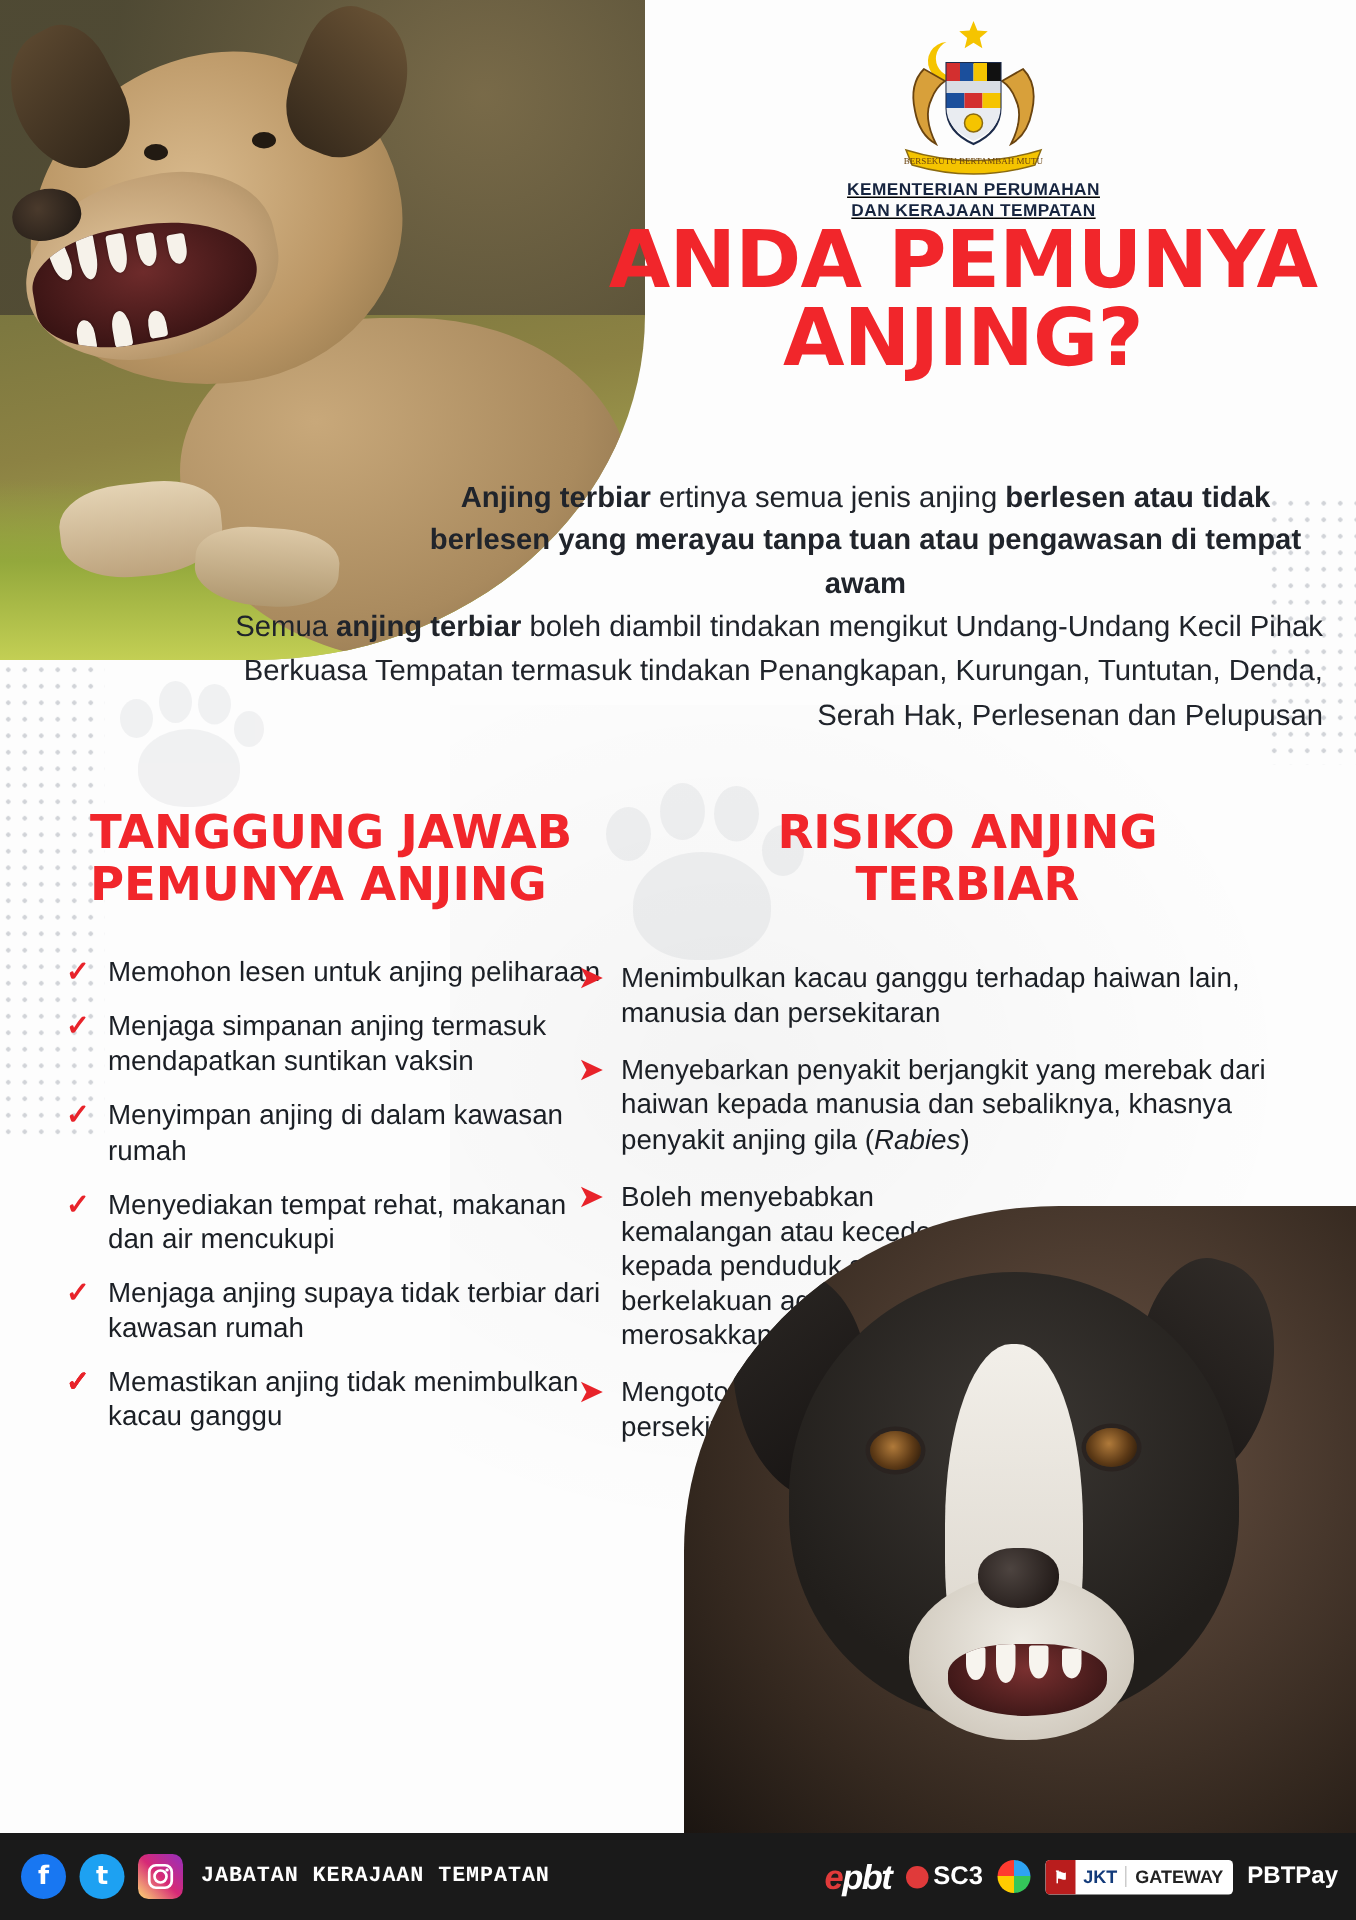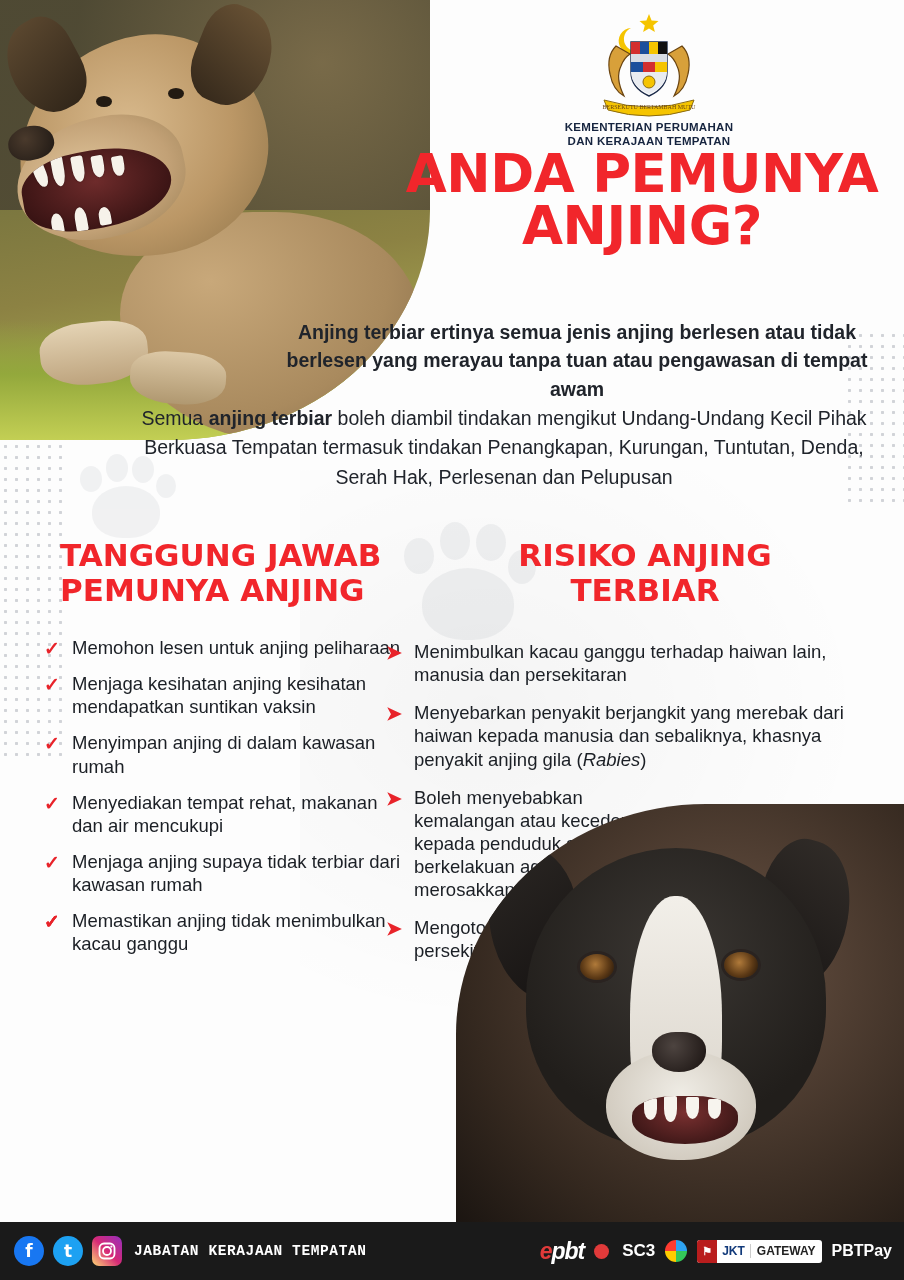--- a/index.html
+++ b/index.html
@@ -110,21 +110,21 @@
     position:absolute; left:130px; top:352px; width:96px; height:52px;
     background: linear-gradient(180deg,#dcc8a6,#b09870);
     border-radius: 40% 40% 45% 45%;
     transform: rotate(4deg);
   }
 
   
   .crest-wrap {
     position: absolute;
     left: 534px; top: 8px;
-    width: 230px; text-align: center;
+    width: 230px; text-align: center; text-decoration: underline;
   }
   .crest { width: 126px; height: 112px; margin: 0 auto; display:block; }
   .ministry-line {
     font-size: 11.5px;
     font-weight: bold;
     letter-spacing: .3px;
     color: #16243f;
     line-height: 1.25;
   }
 
@@ -146,25 +146,25 @@
   
   .intro1 {
     position: absolute;
     left: 272px; top: 318px; width: 610px;
     text-align: center;
     font-size: 19.5px;
     line-height: 1.45;
     color: #20242b;
     font-weight: bold;
   }
-  .intro1 .light { font-weight: bold; }
+  .intro1 .light { font-weight: normal; }
   .intro2 {
     position: absolute;
     left: 126px; top: 404px; width: 756px;
-    text-align: center;
+    text-align: right;
     font-size: 19.5px;
     line-height: 1.5;
     color: #20242b;
   }
   .intro2 b { font-weight: bold; }
 
   
   .paw-wm {
     position:absolute; opacity:.12;
   }
@@ -280,21 +280,21 @@
   .ig { background: linear-gradient(45deg,#feda75,#d62976,#962fbf); }
   .footer-title {
     color:#ffffff; font-weight:bold; font-size:14.5px;
     letter-spacing:.6px; margin-left:12px;
     font-family:Liberation Mono, monospace;
   }
   .logos { margin-left:auto; display:flex; align-items:center; gap:10px; margin-right:12px; }
   .lg { display:flex; align-items:center; font-weight:bold; font-size:15px; }
   .lg-epbt { color:#ffffff; font-style:italic; font-size:23px; letter-spacing:-1px; }
   .lg-epbt .e { color:#e03a3a; }
-  .lg-sc3 { color:#ffffff; font-size:17px; display:flex; align-items:center; gap:13px;}
+  .lg-sc3 { color:#ffffff; font-size:17px; display:flex; align-items:center; gap:3px;}
   .lg-sc3 .dot { width:15px;height:15px;border-radius:50%;background:#e03a3a;display:inline-block;}
   .globe { width:22px;height:22px;border-radius:50%;
     background: conic-gradient(#2ea3f2 0deg 90deg,#34c759 90deg 180deg,#ffcc00 180deg 270deg,#ff3b30 270deg 360deg);}
   .lg-jkt { display:flex; align-items:center; background:#ffffff; border-radius:3px; overflow:hidden; height:23px;}
   .lg-jkt .sealbox { background:#b91d1d; color:#fff; font-size:11px; padding:0 5px; height:100%; display:flex; align-items:center; font-weight:bold;}
   .lg-jkt .jkt { color:#123a7a; font-size:12px; padding:0 5px; font-weight:bold;}
   .lg-jkt .gw { color:#222; font-size:12px; padding:0 6px; font-weight:bold; border-left:1px solid #ccc;}
   .lg-pbt { color:#ffffff; font-size:16px; font-weight:bold; }
 
   
@@ -398,21 +398,21 @@
     <div>RISIKO ANJING</div>
     <div>TERBIAR</div>
   </div>
   <div class="sec-head sec-left">
     <div>TANGGUNG JAWAB</div>
     <div>PEMUNYA ANJING</div>
   </div>
 
   <div class="list list-left">
     <div class="li"><span class="bullet check">✓</span><span>Memohon lesen untuk anjing peliharaan</span></div>
-    <div class="li"><span class="bullet check">✓</span><span>Menjaga kesihatan anjing kesihatan mendapatkan suntikan vaksin</span></div>
+    <div class="li"><span class="bullet check">✓</span><span>Menjaga simpanan anjing termasuk mendapatkan suntikan vaksin</span></div>
     <div class="li"><span class="bullet check">✓</span><span>Menyimpan anjing di dalam kawasan rumah</span></div>
     <div class="li"><span class="bullet check">✓</span><span>Menyediakan tempat rehat, makanan dan air mencukupi</span></div>
     <div class="li"><span class="bullet check">✓</span><span>Menjaga anjing supaya tidak terbiar dari kawasan rumah</span></div>
     <div class="li"><span class="bullet check">✓</span></div>
     <div class="li"><span class="bullet check">✓</span></div>
     <div class="li"><span class="bullet check">✓</span><span>Memastikan anjing tidak menimbulkan kacau ganggu</span></div>
   </div>
 
   <div class="list list-right">
     <div class="li">

